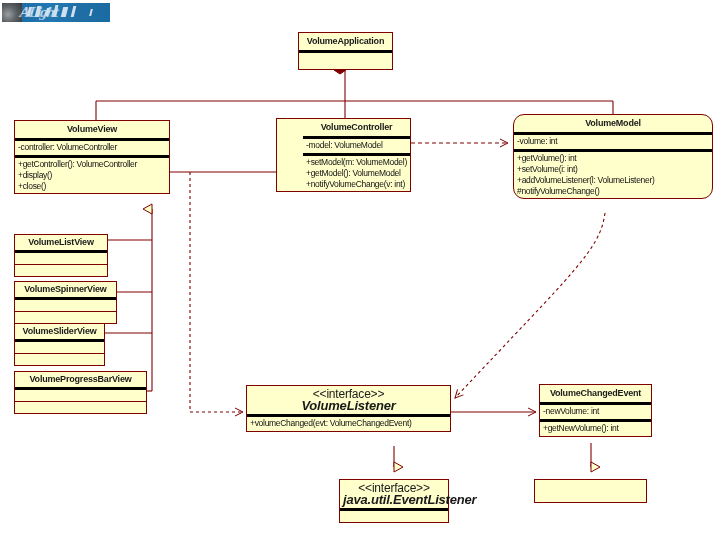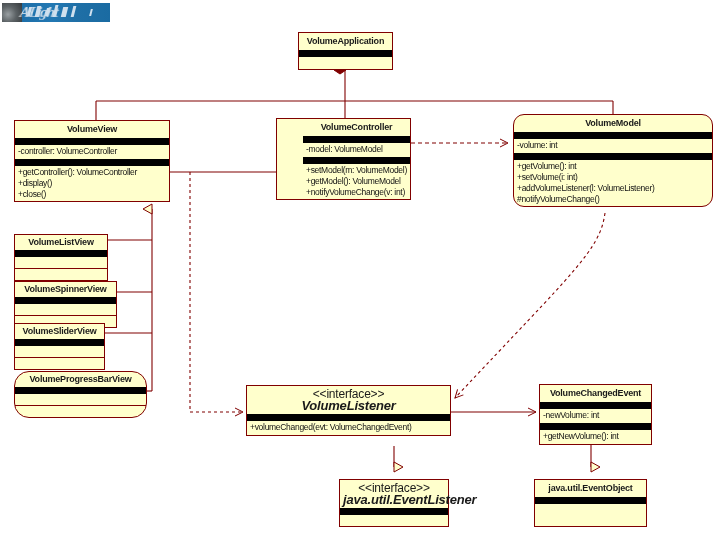--- a/index.html
+++ b/index.html
@@ -34,21 +34,21 @@
   .logo-banner .speck{position:absolute;background:#cfe0ee;}
 
   
   .cls{
     position:absolute;
     background:#ffffcc;
     border:1px solid #800000;
     box-sizing:border-box;
   }
   .cls .sec{
-    border-bottom:7px solid #000000;
+    border-bottom:3px solid #000000;
     padding:1px 3px;
   }
   .cls .sec:last-child{border-bottom:none;}
   .cls .title{
     text-align:center;
     font-weight:bold;
     font-size:9px;
     color:#1a1a1a;
     padding:3px 3px 3px 3px;
     line-height:11px;
@@ -76,21 +76,21 @@
 
   
   #box-app          {left:298px;top:32px;  width:95px; height:38px;}
   #box-view         {left:14px; top:120px; width:156px;}
   #box-controller   {left:276px;top:118px; width:135px;padding-left:26px;}
   #box-model        {left:513px;top:114px; width:200px;border-radius:11px;}
 
   #box-listview     {left:14px; top:234px; width:94px;}
   #box-spinnerview  {left:14px; top:281px; width:103px;}
   #box-sliderview   {left:14px; top:323px; width:91px;}
-  #box-progressview {left:14px; top:371px; width:133px;border-radius:15px;}
+  #box-progressview {left:14px; top:371px; width:133px;}
 
   #box-listener     {left:246px;top:385px; width:205px;}
   #box-event        {left:539px;top:384px; width:113px;}
   #box-eventlistener{left:339px;top:479px; width:110px;}
   #box-eventobject  {left:534px;top:479px; width:113px;}
 
   .sub .title{padding:2px 3px;}
   .sub .empty-sec{border-bottom:1px solid #800000;height:9px;}
   .sub .empty-sec:last-child{border-bottom:none;}
 </style>
@@ -247,17 +247,16 @@
 
   <div class="cls" id="box-eventlistener">
     <div class="sec title">
       <span class="stereo">&lt;&lt;interface&gt;&gt;</span>
       <span class="iname">java.util.EventListener</span>
     </div>
     <div class="sec empty-sec"></div>
   </div>
 
   <div class="cls" id="box-eventobject">
-    <div class="sec title">java.util.EventObject</div>
     <div class="sec empty-sec" style="height:20px;"></div>
   </div>
 
 </div>
 
 </body></html>

